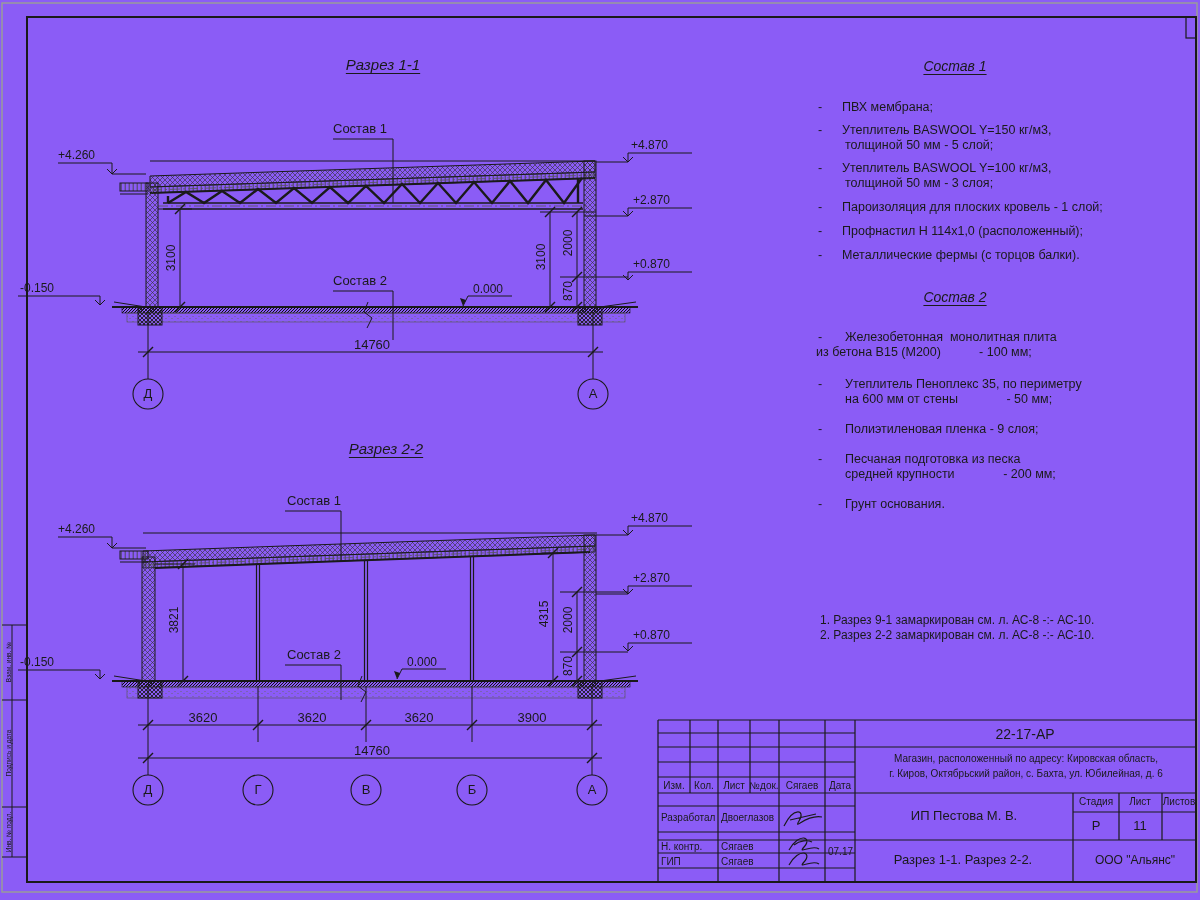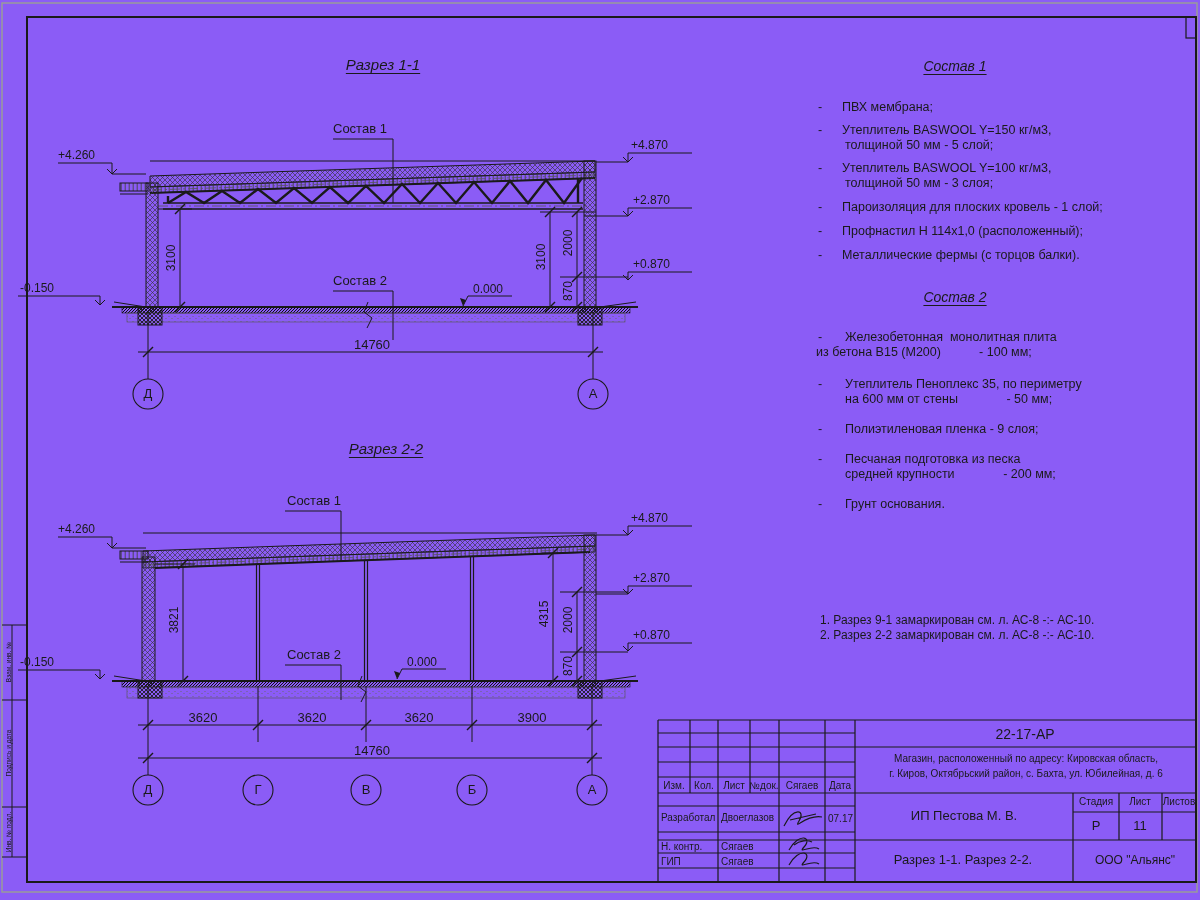--- a/index.html
+++ b/index.html
@@ -330,21 +330,21 @@
 <div class="lbl c f11" style="left:1026px;top:753px">Магазин, расположенный по адресу: Кировская область,</div>
 <div class="lbl c f11" style="left:1026px;top:768px">г. Киров, Октябрьский район, с. Бахта, ул. Юбилейная, д. 6</div>
 <div class="lbl c f10" style="left:674px;top:780px">Изм.</div>
 <div class="lbl c f10" style="left:704px;top:780px">Кол.</div>
 <div class="lbl c f10" style="left:734px;top:780px">Лист</div>
 <div class="lbl c f10" style="left:764px;top:780px">№док.</div>
 <div class="lbl c f10" style="left:802px;top:780px">Сягаев</div>
 <div class="lbl c f10" style="left:840px;top:780px">Дата</div>
 <div class="lbl f10" style="left:661px;top:812px">Разработал</div>
 <div class="lbl f10" style="left:721px;top:812px">Двоеглазов</div>
-<div class="lbl f10" style="left:828px;top:813px">07.17</div>
+<div class="lbl f10" style="left:828px;top:846px">07.17</div>
 <div class="lbl f10" style="left:661px;top:841px">Н. контр.</div>
 <div class="lbl f10" style="left:721px;top:841px">Сягаев</div>
 <div class="lbl f10" style="left:661px;top:856px">ГИП</div>
 <div class="lbl f10" style="left:721px;top:856px">Сягаев</div>
 <div class="lbl c f13" style="left:964px;top:808px">ИП Пестова М. В.</div>
 <div class="lbl c f10" style="left:1096px;top:796px">Стадия</div>
 <div class="lbl c f10" style="left:1140px;top:796px">Лист</div>
 <div class="lbl c f10" style="left:1179px;top:796px">Листов</div>
 <div class="lbl c f13" style="left:1096px;top:818px">Р</div>
 <div class="lbl c f13" style="left:1140px;top:818px">11</div>

